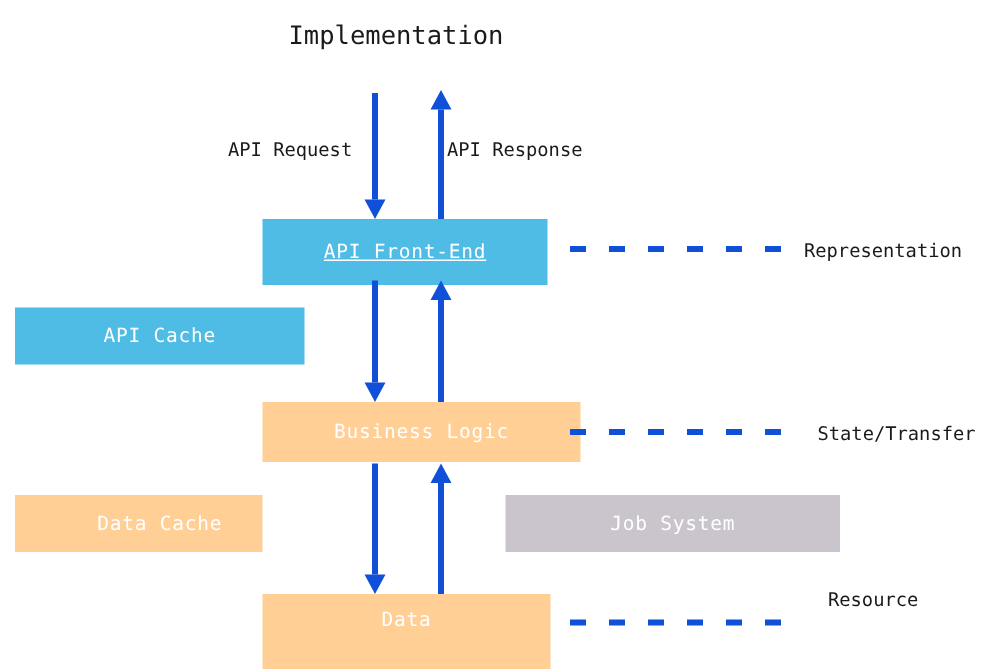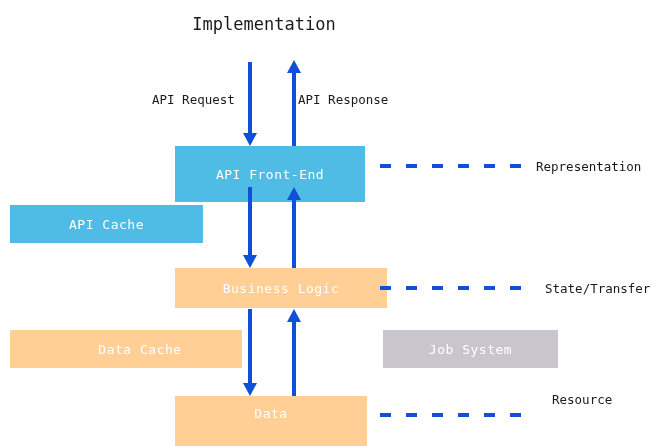--- a/index.html
+++ b/index.html
@@ -94,37 +94,37 @@
     white-space: nowrap;
   }
 </style>
 </head>
 <body>
 
 <div id="canvas">
 
   <div class="title">Implementation</div>
 
-  <div class="box box-cyan" style="left:175px; top:146px; width:190px; height:56px;">
+  <div class="box box-cyan" style="left:175px; top:146px; width:190px; height:44px;text-decoration:underline;">
     <span>API Front-End</span>
   </div>
 
   <div class="box box-cyan" style="left:10px; top:205px; width:193px; height:38px;">
     <span>API Cache</span>
   </div>
 
   <div class="box box-peach" style="left:175px; top:268px; width:212px; height:40px;">
     <span>Business Logic</span>
   </div>
 
-  <div class="box box-peach" style="left:10px; top:330px; width:232px; height:38px;padding-left:28px;">
+  <div class="box box-peach" style="left:10px; top:330px; width:165px; height:38px;padding-left:28px;">
     <span>Data Cache</span>
   </div>
 
-  <div class="box box-gray" style="left:337px; top:330px; width:175px; height:38px;margin-left:46px;">
+  <div class="box box-gray" style="left:337px; top:330px; width:223px; height:38px;">
     <span>Job System</span>
   </div>
 
   <div class="box box-peach" style="left:175px; top:396px; width:192px; height:50px; align-items:flex-start; padding-top:10px;">
     <span>Data</span>
   </div>
 
   <div class="flow-label" style="left:152px; top:92px;">API Request</div>
 
   <div class="flow-label" style="left:298px; top:92px;">API Response</div>

